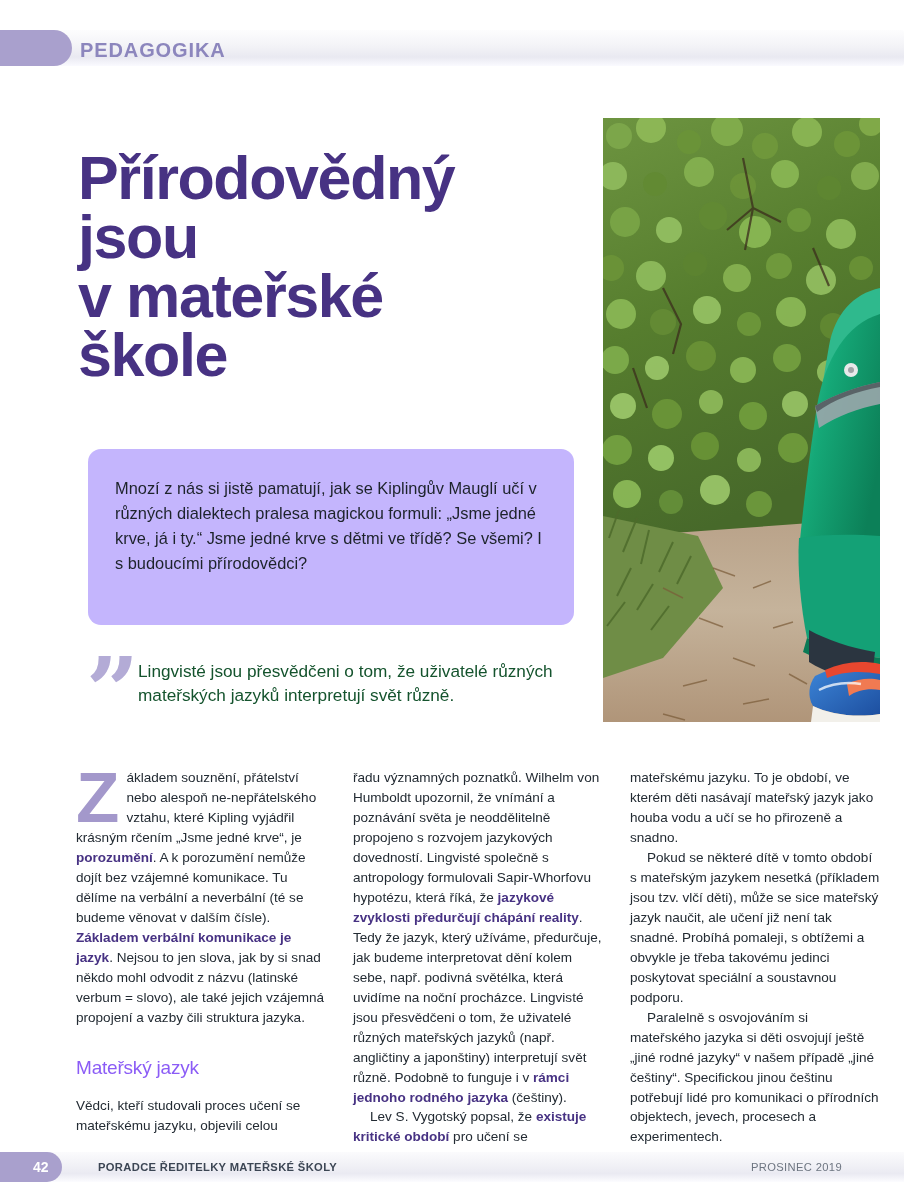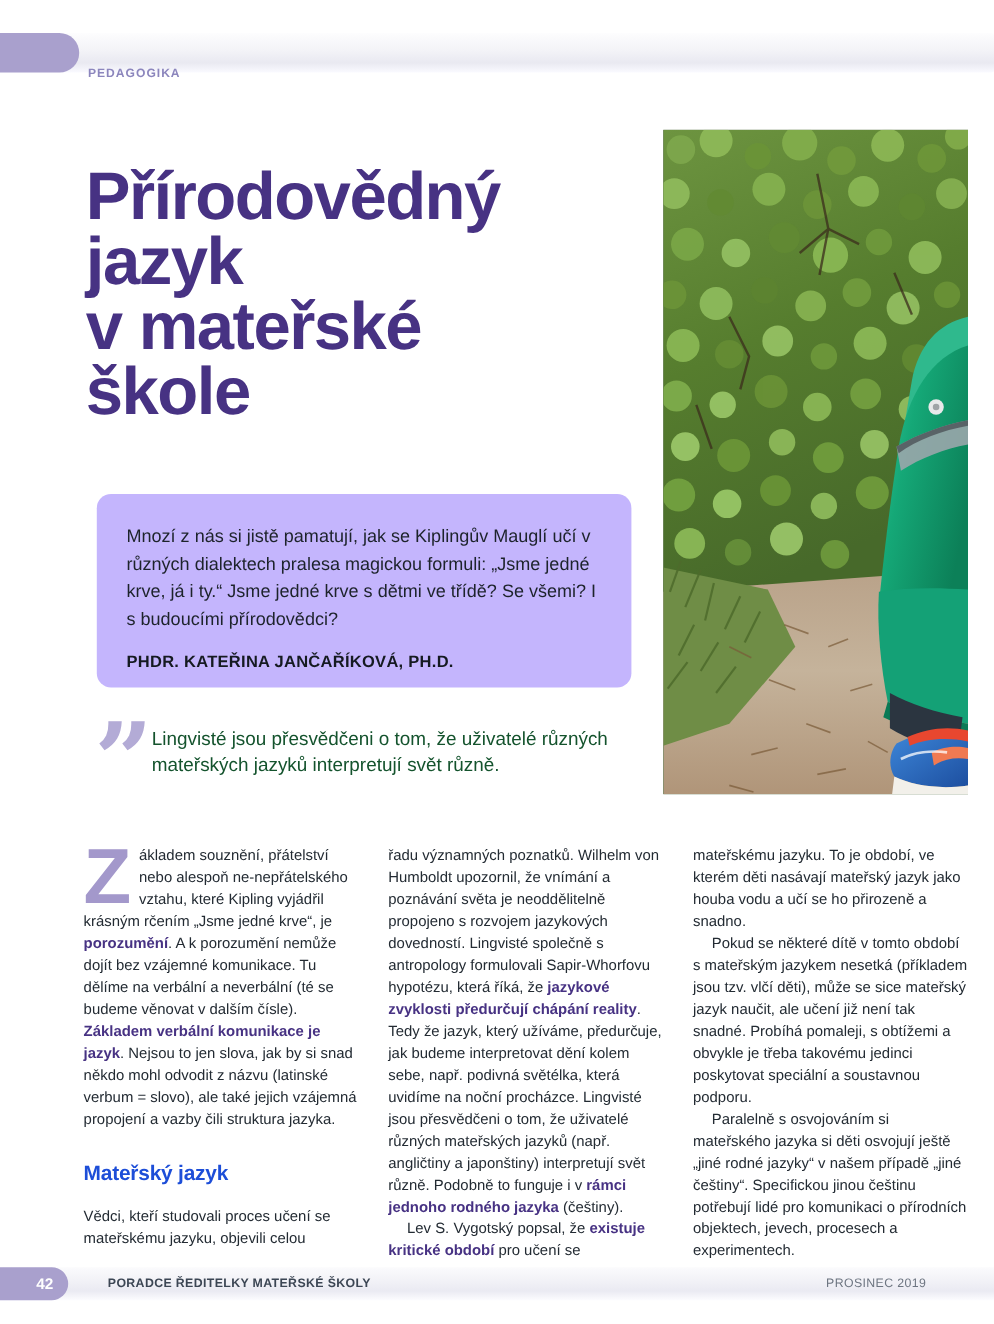--- a/index.html
+++ b/index.html
@@ -40,25 +40,24 @@
     top: 0;
     width: 72px;
     height: 36px;
     background: #a9a0cd;
     border-radius: 0 18px 18px 0;
   }
   .rubric-label {
     position: absolute;
     left: 80px;
     top: 9px;
-    font-size: 11px;
+    font-size: 20px;
     font-weight: bold;
     letter-spacing: 0.9px;
     color: #8c86bd;
-    margin-top: 22px;
   }
 
   
   .headline {
     position: absolute;
     left: 78px;
     top: 108px;
     width: 520px;
     font-size: 61px;
     line-height: 0.97;
@@ -151,22 +150,22 @@
     text-align: left;
   }
   .col p { margin: 0; }
   .col p.indent { text-indent: 17px; }
   .hl {               
     font-weight: bold;
     color: #473283;
   }
   .subhead {
     font-size: 19px;
-    font-weight: bold;
-    color: #1d4ed8;
+    font-weight: normal;
+    color: #8b5cf6;
     letter-spacing: -0.2px;
     margin: 26px 0 14px 0;
   }
   .dropcap {
     float: left;
     font-size: 71px;
     line-height: 0.78;
     font-weight: bold;
     color: #a398cb;
     margin: 2px 7px -2px 0;
@@ -229,28 +228,27 @@
 <body>
 
 <div class="rubric-bar">
   <div class="rubric-bar-bg"></div>
   <div class="rubric-tab"></div>
   <div class="rubric-label">PEDAGOGIKA</div>
 </div>
 
 <h1 class="headline">
   <span class="hl-line">Přírodovědný</span>
-  <span class="hl-line">jazyk</span>
+  <span class="hl-line">jsou</span>
   <span class="hl-line">v mateřské</span>
   <span class="hl-line">škole</span>
 </h1>
 
 <div class="lead-box">
   <div class="lead-text">Mnozí z nás si jistě pamatují, jak se Kiplingův Mauglí učí v různých dialektech pralesa magickou formuli: „Jsme jedné krve, já i ty.“ Jsme jedné krve s dětmi ve třídě? Se všemi? I s budoucími přírodovědci?</div>
-  <div class="lead-author">PHDR. KATEŘINA JANČAŘÍKOVÁ, PH.D.</div>
 </div>
 
 <div class="pullquote">
   <div class="pq-mark">”</div>
   <div class="pq-text">Lingvisté jsou přesvědčeni o tom, že uživatelé různých mateřských jazyků interpretují svět různě.</div>
 </div>
 
 <figure class="photo" style="margin:0">
   <svg width="277" height="604" viewBox="0 0 277 604">
     <defs>

